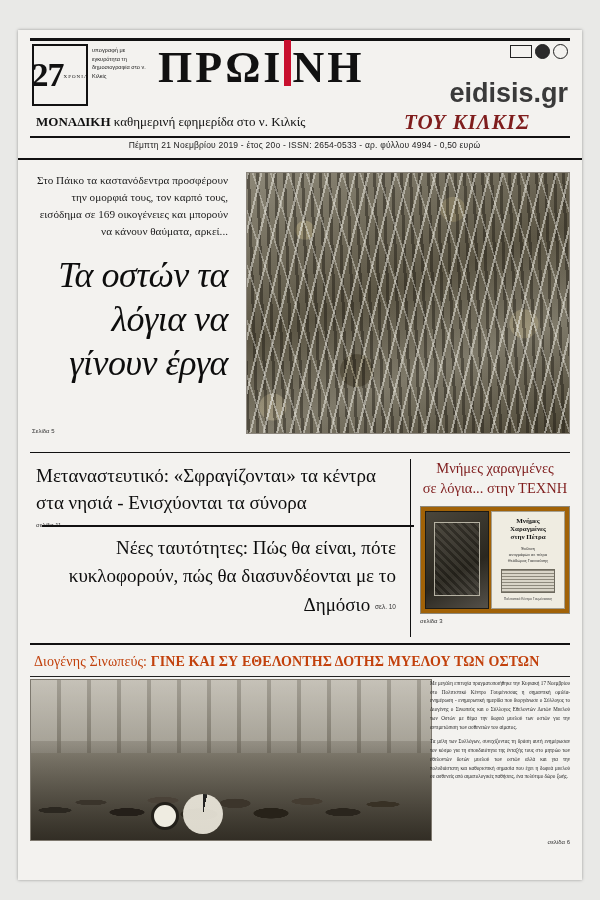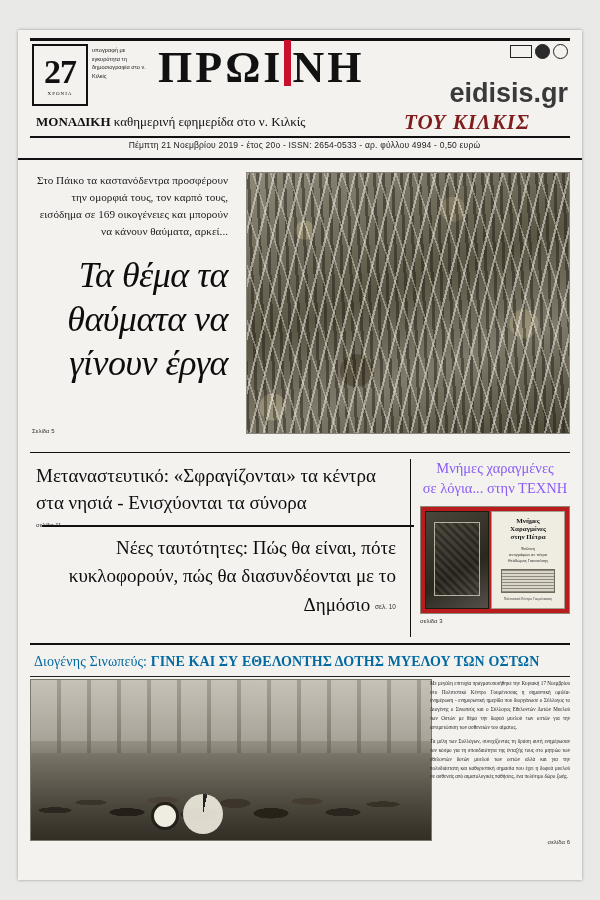--- a/index.html
+++ b/index.html
@@ -49,21 +49,20 @@
     position: absolute;
     left: 14px;
     top: 14px;
     width: 56px;
     height: 62px;
     border: 2px solid #111;
     box-sizing: border-box;
     display: flex;
     align-items: center;
     justify-content: center;
-    flex-direction: column;
     background: #f3f2ef;
   }
   .badge27 .num {
     font-family: "Liberation Serif", serif;
     font-size: 34px;
     font-weight: bold;
     line-height: 1;
     color: #111;
     letter-spacing: -1px;
   }
@@ -303,28 +302,28 @@
     left: 12px;
     top: 66px;
     width: 372px;
     height: 1.2px;
     background: #111;
   }
   .side-head {
     font-family: "Liberation Serif", serif;
     font-size: 14.5px;
     line-height: 1.35;
-    color: #8b5cf6;
+    color: #7f1d1d;
     text-align: center;
   }
   .side-photo {
     margin-top: 7px;
     width: 150px;
     height: 108px;
-    background: #b91c1c;
+    background: #a16207;
     border: 1px solid #8c8779;
     box-sizing: border-box;
     position: relative;
     overflow: hidden;
   }
   .side-photo .book-left {
     position: absolute;
     left: 4px; top: 4px; bottom: 4px;
     width: 62px;
     background: linear-gradient(150deg,#4a463c,#2a271f 60%,#55514a);
@@ -383,21 +382,21 @@
   }
 
   
   .bottom {
     position: relative;
     padding-top: 4px;
   }
   .bottom-head {
     font-family: "Liberation Serif", serif;
     font-size: 14px;
-    color: #0369a1;
+    color: #c2410c;
     padding: 5px 20px 6px 16px;
     letter-spacing: 0.1px;
   }
   .bottom-head .caps {
     font-variant: small-caps;
     font-weight: bold;
   }
   .bottom-body {
     position: relative;
     height: 172px;
@@ -510,22 +509,22 @@
       <div class="subtitle-right">ΤΟΥ ΚΙΛΚΙΣ</div>
 
       <div class="mh-rule-mid"></div>
       <div class="dateline">Πέμπτη 21  Νοεμβρίου 2019 - έτος 20ο - ISSN: 2654-0533 - αρ. φύλλου 4994 - 0,50 ευρώ</div>
     </div>
 
     <div class="lead">
       <div class="lead-left">
         <div class="lead-kicker">Στο Πάικο τα καστανόδεντρα προσφέρουν την ομορφιά τους, τον καρπό τους, εισόδημα σε 169 οικογένειες και μπορούν να κάνουν θαύματα, αρκεί...</div>
         <div class="lead-headline">
-          <div>Τα θέμα τα</div>
-          <div>θαύματα να</div>
+          <div>Τα οστών τα</div>
+          <div>λόγια να</div>
           <div>γίνουν έργα</div>
         </div>
       </div>
       <div class="lead-page">Σελίδα 5</div>
 
       <div class="lead-photo">
         <div class="trees"></div>
         <div class="leaf"></div>
       </div>
     </div>

